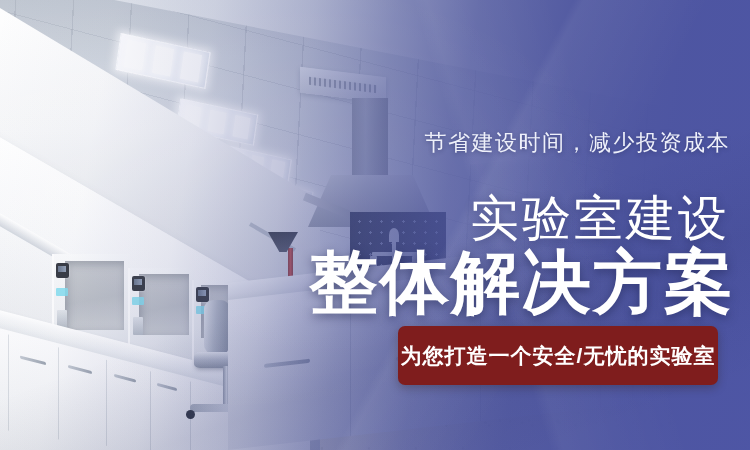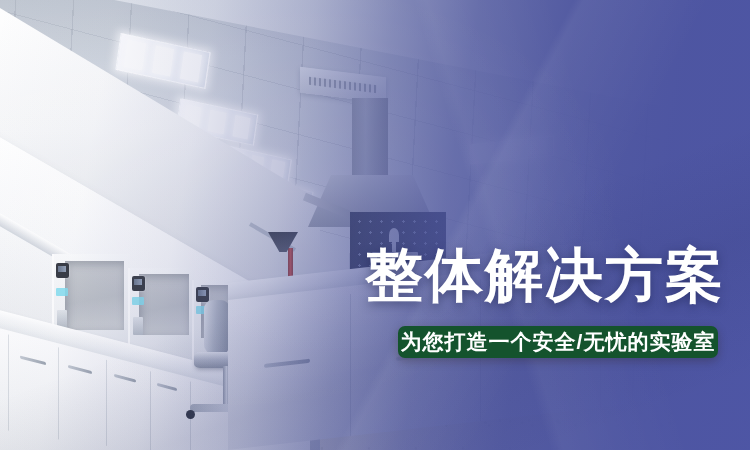--- a/index.html
+++ b/index.html
@@ -289,34 +289,34 @@
   .headline-light {
     position:absolute; right:20px; top:186px;
     color:#ffffff;
     font-size:49px;
     font-weight:300;
     letter-spacing:3px;
     white-space:nowrap;
     text-shadow:0 2px 8px rgba(28,34,78,.42);
   }
   .headline-bold {
-    position:absolute; right:25px; top:237px;
+    position:absolute; right:15px; top:237px;
     color:#ffffff;
-    font-size:58px;
+    font-size:69px;
     font-weight:bold;
     letter-spacing:2px;
     white-space:nowrap;
     text-shadow:0 3px 10px rgba(26,32,74,.5);
     text-align:right;
   }
 
   .cta {
     position:absolute; left:398px; top:326px;
-    width:320px; height:32px;
-    background:#14532d;
+    width:320px; height:59px;
+    background:#7f1d1d;
     border-radius:7px;
     border:none;
     display:flex; align-items:center; justify-content:center;
     color:#ffffff;
     font-size:21px;
     font-weight:bold;
     letter-spacing:1px;
     white-space:nowrap;
     cursor:pointer;
     box-shadow:0 3px 10px rgba(40,20,10,.28);
@@ -456,20 +456,22 @@
 
   </div>
 
   <div class="overlay-main"></div>
   <div class="overlay-facets"></div>
   <div class="overlay-vignette"></div>
 
   <div class="content">
 
 
-
+    <div id="sub2" class="subtitle">节省建设时间，减少投资成本</div>
+
+    <div class="headline-light">实验室建设</div>
 
     <div class="headline-bold">整体解决方案</div>
 
     <button class="cta">为您打造一个安全/无忧的实验室</button>
 
   </div>
 </div>
 
 </body></html>

